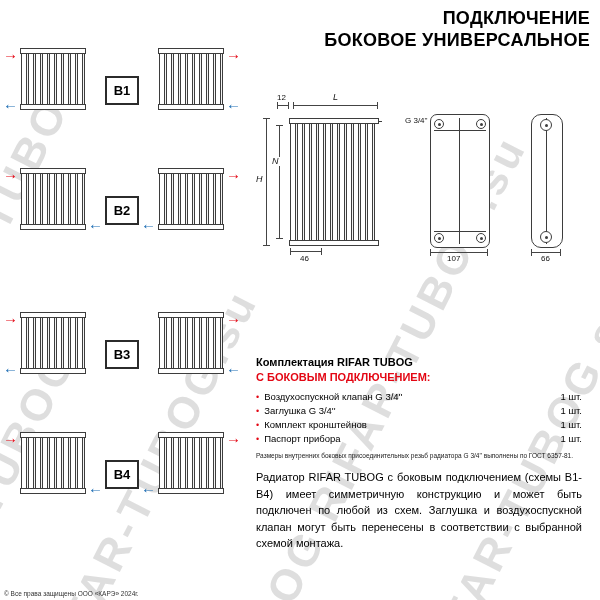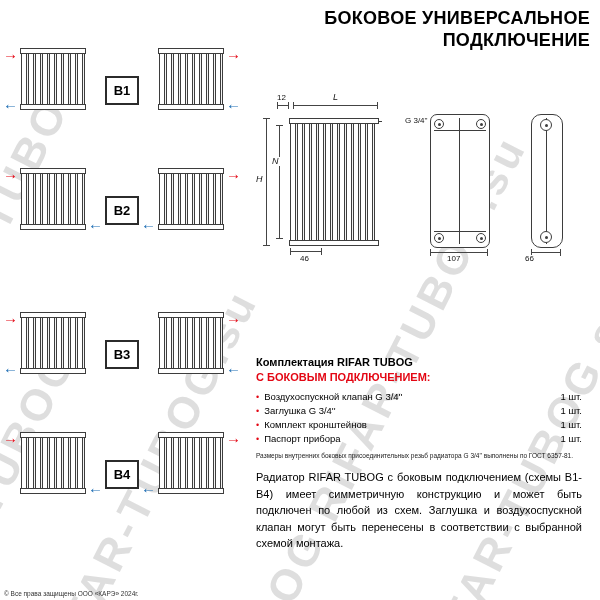--- a/index.html
+++ b/index.html
@@ -70,22 +70,22 @@
     <div class="wm" style="left:-40px;top:500px">TUBOG</div>
     <div class="wm" style="left:30px;top:660px">RIFAR-TUBOG.su</div>
     <div class="wm" style="left:210px;top:680px">TUBOG RIFAR-TUBOG.su</div>
     <div class="wm" style="left:410px;top:660px">RIFAR-TUBOG.su</div>
     <div class="wm" style="left:-30px;top:215px">TUBOG</div>
   </div>
 
   <div class="content">
 
     <div class="title">
+      <div>ПОДКЛЮЧЕНИЕ</div>
       <div>БОКОВОЕ УНИВЕРСАЛЬНОЕ</div>
-      <div>ПОДКЛЮЧЕНИЕ</div>
     </div>
 
     <div class="scheme-row" style="top:46px">
       <div class="rad-wrap">
         <span class="arrow red lt">→</span>
         <span class="arrow blue lb">←</span>
         <div class="radiator"></div>
       </div>
       <div class="scheme-label">B1</div>
       <div class="rad-wrap">
@@ -166,21 +166,21 @@
     </div>
     <div class="dimline-h" style="left:430px;top:252px;width:58px"></div>
     <span class="dimlabel" style="left:446px;top:255px">107</span>
 
     <div class="sideview" style="left:531px;top:114px;width:30px;height:132px;border-radius:10px">
       <div class="plainline-v" style="left:14px;top:3px;height:126px"></div>
       <span class="port big" style="left:8px;top:4px"></span>
       <span class="port big" style="left:8px;bottom:4px"></span>
     </div>
     <div class="dimline-h" style="left:531px;top:252px;width:30px"></div>
-    <span class="dimlabel" style="left:524px;top:255px">66</span>
+    <span class="dimlabel" style="left:540px;top:255px">66</span>
 
     <div class="kit">
       <div class="kit-title">Комплектация RIFAR TUBOG</div>
       <div class="kit-sub">С БОКОВЫМ ПОДКЛЮЧЕНИЕМ:</div>
       <div class="kit-items">
         <div class="kit-item">
           <span class="kit-bullet">•</span>
           <span class="kit-name">Воздухоспускной клапан G 3/4''</span>
           <span class="kit-qty">1 шт.</span>
         </div>

